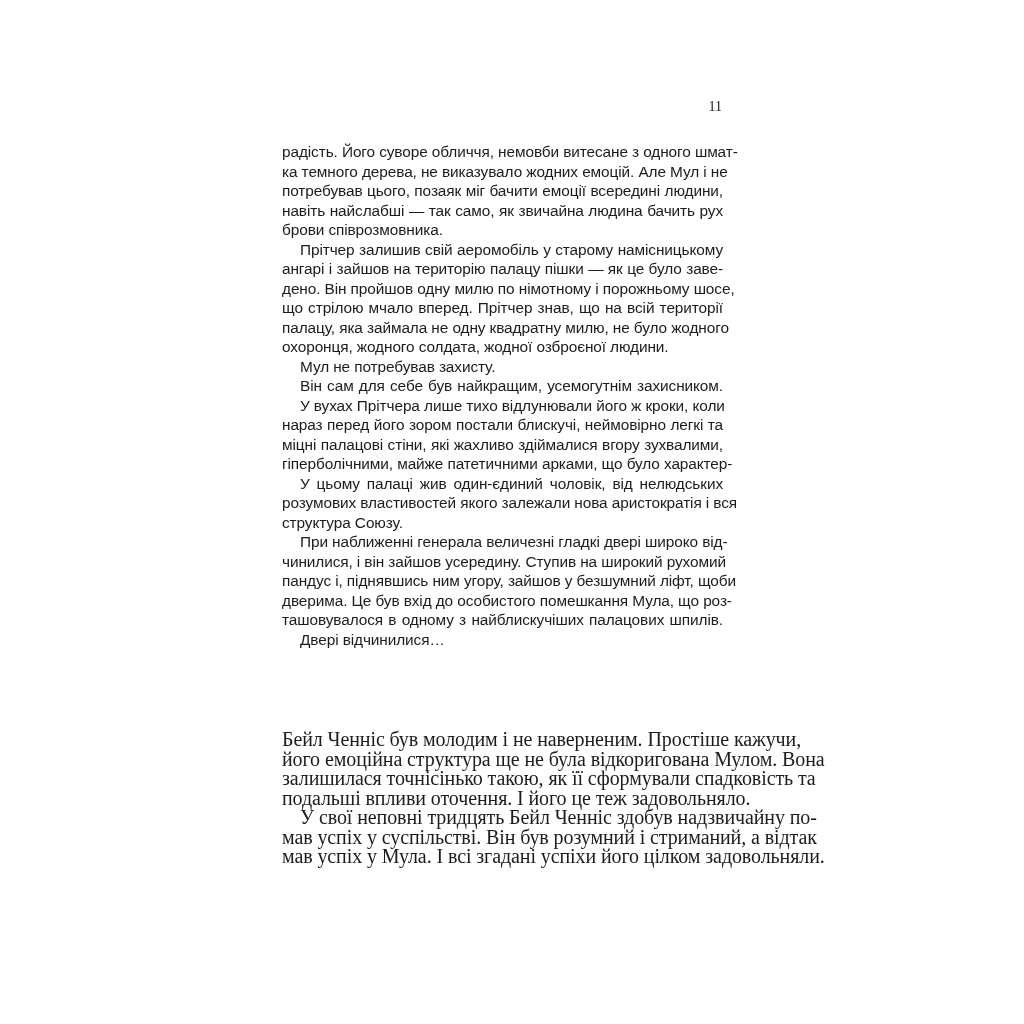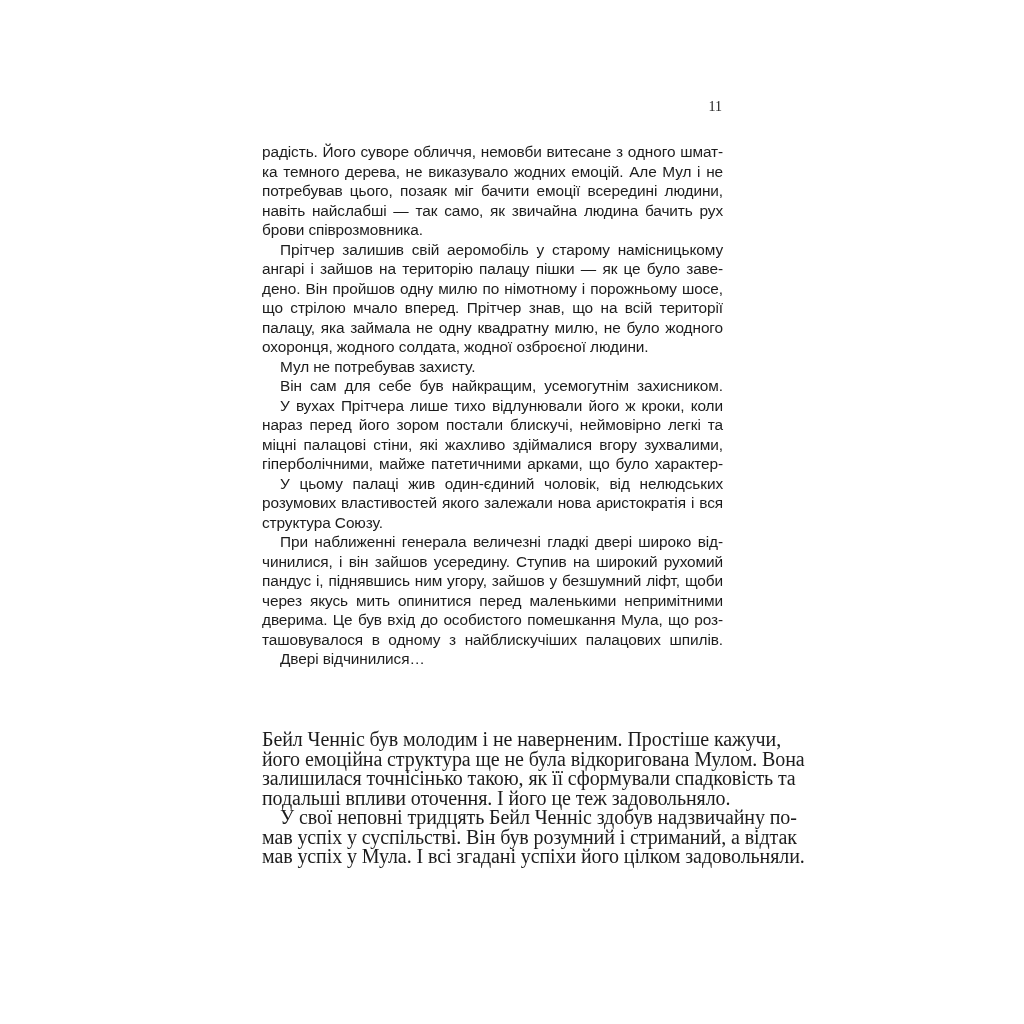--- a/index.html
+++ b/index.html
@@ -6,21 +6,21 @@
   body { width: 1024px; height: 1024px; position: relative; overflow: hidden; }
   .page-number {
     position: absolute; left: 680px; top: 99px; width: 42px; text-align: right;
     font-family: Liberation Serif, serif; font-size: 14px; color: #1a1a1a;
   }
   .text-block {
     position: absolute; left: 262px; top: 142px; width: 461px;
     font-family: "Liberation Sans", sans-serif; font-size: 15.4px; line-height: 19.5px;
     color: #1c1c1c; letter-spacing: -0.1px;
   }
-  .line { display: block; white-space: nowrap; text-align: justify; text-align-last: justify; height: 19.5px; }
+  .line { display: block; white-space: nowrap; text-align: justify; text-align-last: justify; height: 19.5px; margin-left: 20px; }
   .line.last { text-align-last: left; }
   .line.indent { padding-left: 18px; }
   .section2 { position: absolute; left: 262px; top: 730px; width: 461px;
     font-family: Liberation Serif, serif; font-size: 20px; line-height: 19.5px;
     color: #1c1c1c; letter-spacing: -0.1px; }
 </style>
 </head>
 <body>
 
 <div>
@@ -42,21 +42,20 @@
       <span class="line indent">У вухах Прітчера лише тихо відлунювали його ж кроки, коли</span>
       <span class="line">нараз перед його зором постали блискучі, неймовірно легкі та</span>
       <span class="line">міцні палацові стіни, які жахливо здіймалися вгору зухвалими,</span>
       <span class="line">гіперболічними, майже патетичними арками, що було характер-</span>
       <span class="line indent">У цьому палаці жив один-єдиний чоловік, від нелюдських</span>
       <span class="line">розумових властивостей якого залежали нова аристократія і вся</span>
       <span class="line last">структура Союзу.</span>
       <span class="line indent">При наближенні генерала величезні гладкі двері широко від-</span>
       <span class="line">чинилися, і він зайшов усередину. Ступив на широкий рухомий</span>
       <span class="line">пандус і, піднявшись ним угору, зайшов у безшумний ліфт, щоби</span>
-      <span class="line">через якусь мить опинитися перед маленькими непримітними</span>
       <span class="line">дверима. Це був вхід до особистого помешкання Мула, що роз-</span>
       <span class="line">ташовувалося в одному з найблискучіших палацових шпилів.</span>
       <span class="line indent last">Двері відчинилися…</span>
     </div>
   <div class="section2" id="s2">
       <span class="line">Бейл Ченніс був молодим і не наверненим. Простіше кажучи,</span>
       <span class="line">його емоційна структура ще не була відкоригована Мулом. Вона</span>
       <span class="line">залишилася точнісінько такою, як її сформували спадковість та</span>
       <span class="line last">подальші впливи оточення. І його це теж задовольняло.</span>
       <span class="line indent">У свої неповні тридцять Бейл Ченніс здобув надзвичайну по-</span>

